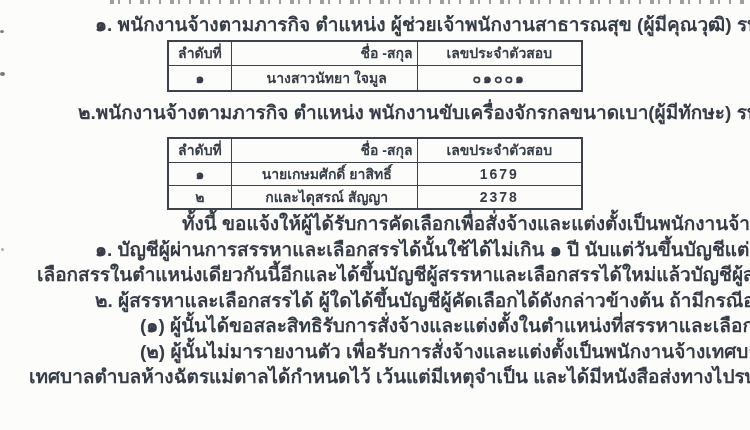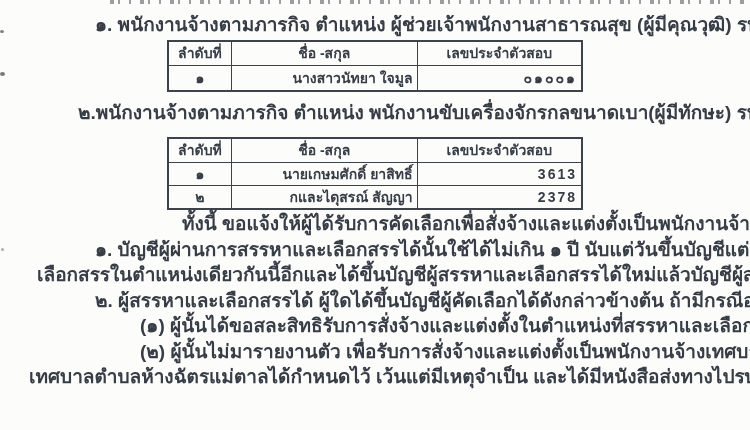--- a/index.html
+++ b/index.html
@@ -59,24 +59,24 @@
     text-align: center;
     font-weight: 600;
     padding: 0 4px;
     white-space: nowrap;
     overflow: hidden;
   }
   .doc-table th { height: 24px; }
   .t1 td { height: 26px; }
   .t2 td { height: 23px; }
   .doc-table .c1 { width: 58px; }
-  .doc-table .c2 { width: 170px; }
+  .doc-table .c2 { width: 170px; text-align: right; }
   .doc-table .c3 { width: 151px; }
-  .doc-table td.c2 { text-align: right; padding-left: 9px; }
-  .doc-table td.c3 { letter-spacing: 2px; text-align: right; }
+  .doc-table td.c2 { text-align: center; padding-left: 9px; }
+  .doc-table td.c3 { letter-spacing: 2px; }
 
   .body-text {
     position: absolute;
     left: 37px; top: 211px;
     width: 690px;
     font-size: 19px;
     line-height: 25.5px;
   }
   .body-text .line { white-space: nowrap; }
   .ind-para   { margin-left: 145px; } 
@@ -120,21 +120,21 @@
       <tr>
         <th class="c1">ลำดับที่</th>
         <th class="c2">ชื่อ -สกุล</th>
         <th class="c3">เลขประจำตัวสอบ</th>
       </tr>
     </thead>
     <tbody>
       <tr>
         <td class="c1">๑</td>
         <td class="c2">นายเกษมศักดิ์  ยาสิทธิ์</td>
-        <td class="c3">3613</td>
+        <td class="c3">1679</td>
       </tr>
       <tr>
         <td class="c1">๒</td>
         <td class="c2">กและไดุสรณ์  สัญญา</td>
         <td class="c3">2378</td>
       </tr>
     </tbody>
   </table>
 
   <div class="body-text">

